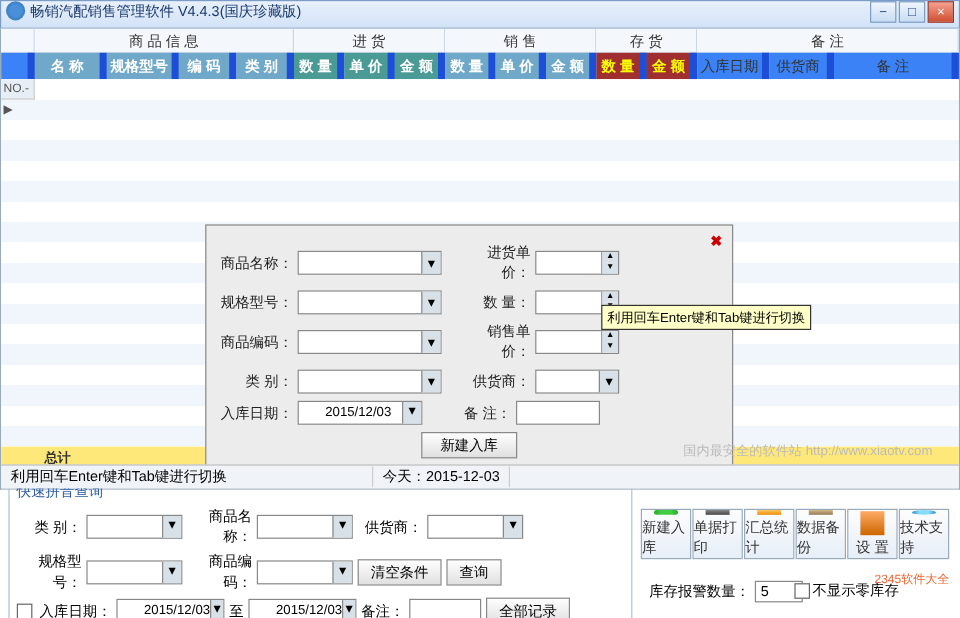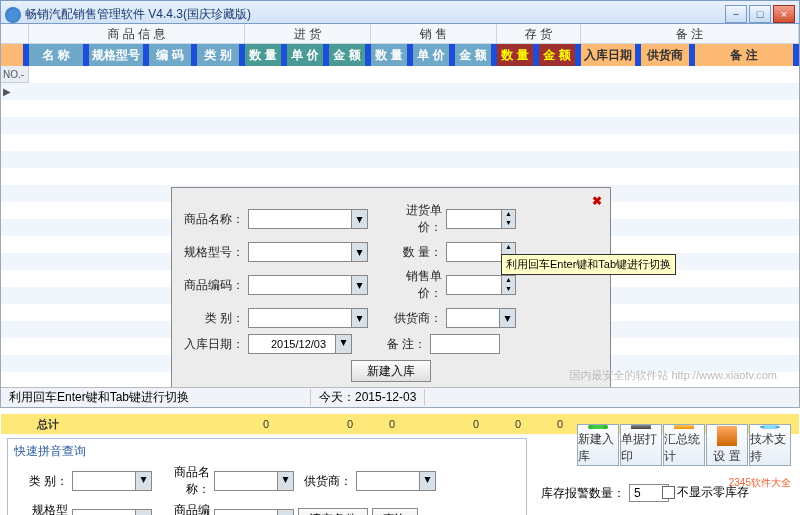--- a/index.html
+++ b/index.html
@@ -1,43 +1,43 @@
 <!DOCTYPE html>
 <html><head>
 <meta charset="utf-8">
 <style>
 * { box-sizing: border-box; margin: 0; padding: 0; font-family: "Microsoft YaHei", SimSun, sans-serif; font-size: 12px; }
 body { background: #fff; width: 800px; height: 515px; overflow: hidden; position: relative; }
 
-.titlebar { height: 24px; background: linear-gradient(#e8f0fb, #d2e3f7); display: flex; align-items: flex-end; padding: 0 4px; border: 1px solid #7a9cc6; }
+.titlebar { height: 24px; background: linear-gradient(#e8f0fb, #d2e3f7); display: flex; align-items: flex-start; padding: 0 4px; border: 1px solid #7a9cc6; }
 .titlebar .icon { width: 16px; height: 16px; margin-right: 4px; background: radial-gradient(circle, #4a90d9 40%, #2a6bb0); border-radius: 50%; }
 .titlebar .title { flex: 1; color: #1a3a6e; }
 .winbtns { display: flex; gap: 2px; }
 .winbtn { width: 22px; height: 18px; border: 1px solid #7a9cc6; background: linear-gradient(#f0f6fd, #c8dcf2); display: flex; align-items: center; justify-content: center; font-size: 11px; color: #2a4a7e; }
 .winbtn.close { background: linear-gradient(#f4a090, #d05030); color: #fff; border-color: #a03020; }
 
 .content { position: relative; height: 384px; border: 1px solid #9ab; border-top: none; background: #fff; }
 
 
 .hdrgroups { display: flex; height: 20px; border-bottom: 1px solid #c8d8e8; }
 .hdrgroup { text-align: center; line-height: 20px; color: #333; border-right: 1px solid #c8d8e8; background: #f4f8fc; }
 
 
 .hdrcols { display: flex; height: 22px; }
 .hdrcol { text-align: center; line-height: 22px; color: #fff; border-right: 6px solid #1d4ed8; font-weight: bold; }
 .c-blue  { background: #6fa8c8; }
 .c-teal  { background: #4a9a96; }
 .c-red   { background: #a03030; color: #ff0; }
-.c-gray  { background: #fdba74; color: #333; font-weight: bold; }
+.c-gray  { background: #3b82f6; color: #333; font-weight: normal; }
 
 .gridbody { height: 306px; background: repeating-linear-gradient(to bottom, #fff 0, #fff 17px, #f0f6fb 17px, #f0f6fb 34px); position: relative; }
 .gridbody .rowhdr { position: absolute; left: 0; top: 0; width: 28px; height: 17px; background: #e8eef6; font-size: 10px; color: #555; padding-left: 2px; line-height: 17px; border-right: 1px solid #ccc; border-bottom: 1px solid #ccc; }
 
 
-.totals { display: flex; height: 20px; background: #ffe87a; margin-top: 42px; }
+.totals { display: flex; height: 20px; background: #ffe87a; }
 .totals div { text-align: center; line-height: 20px; font-size: 11px; color: #333; }
 
 
 .dialog { position: absolute; left: 170px; top: 163px; width: 440px; background: #ececec; border: 1px solid #888; padding: 14px 8px 10px; }
 .dlg-close { position: absolute; right: 8px; top: 6px; color: #c00; font-weight: bold; }
 .dlgrow { display: flex; align-items: center; margin-bottom: 6px; }
 .dlglbl { width: 64px; text-align: right; margin-right: 4px; color: #222; }
 .dlglbl2 { width: 58px; text-align: right; margin-right: 4px; color: #222; margin-left: 16px; }
 .dlgcombo, .dlginput, .dlgspin, .dlgdate { height: 20px; border: 1px solid #888; background: #fff; }
 .dlgcombo { width: 120px; display: flex; }
@@ -281,20 +281,24 @@
       </div>
     <div class="tbtn">
         <div class="ti ti-print"></div>
         <span>单据打印</span>
       </div>
     <div class="tbtn">
         <div class="ti ti-stat"></div>
         <span>汇总统计</span>
       </div>
     <div class="tbtn">
+        <div class="ti ti-backup"></div>
+        <span>数据备份</span>
+      </div>
+    <div class="tbtn">
         <div class="ti ti-set"></div>
         <span>设 置</span>
       </div>
     <div class="tbtn">
         <div class="ti ti-help"></div>
         <span>技术支持</span>
       </div>
   </div>
 
   <div class="stockalert">

